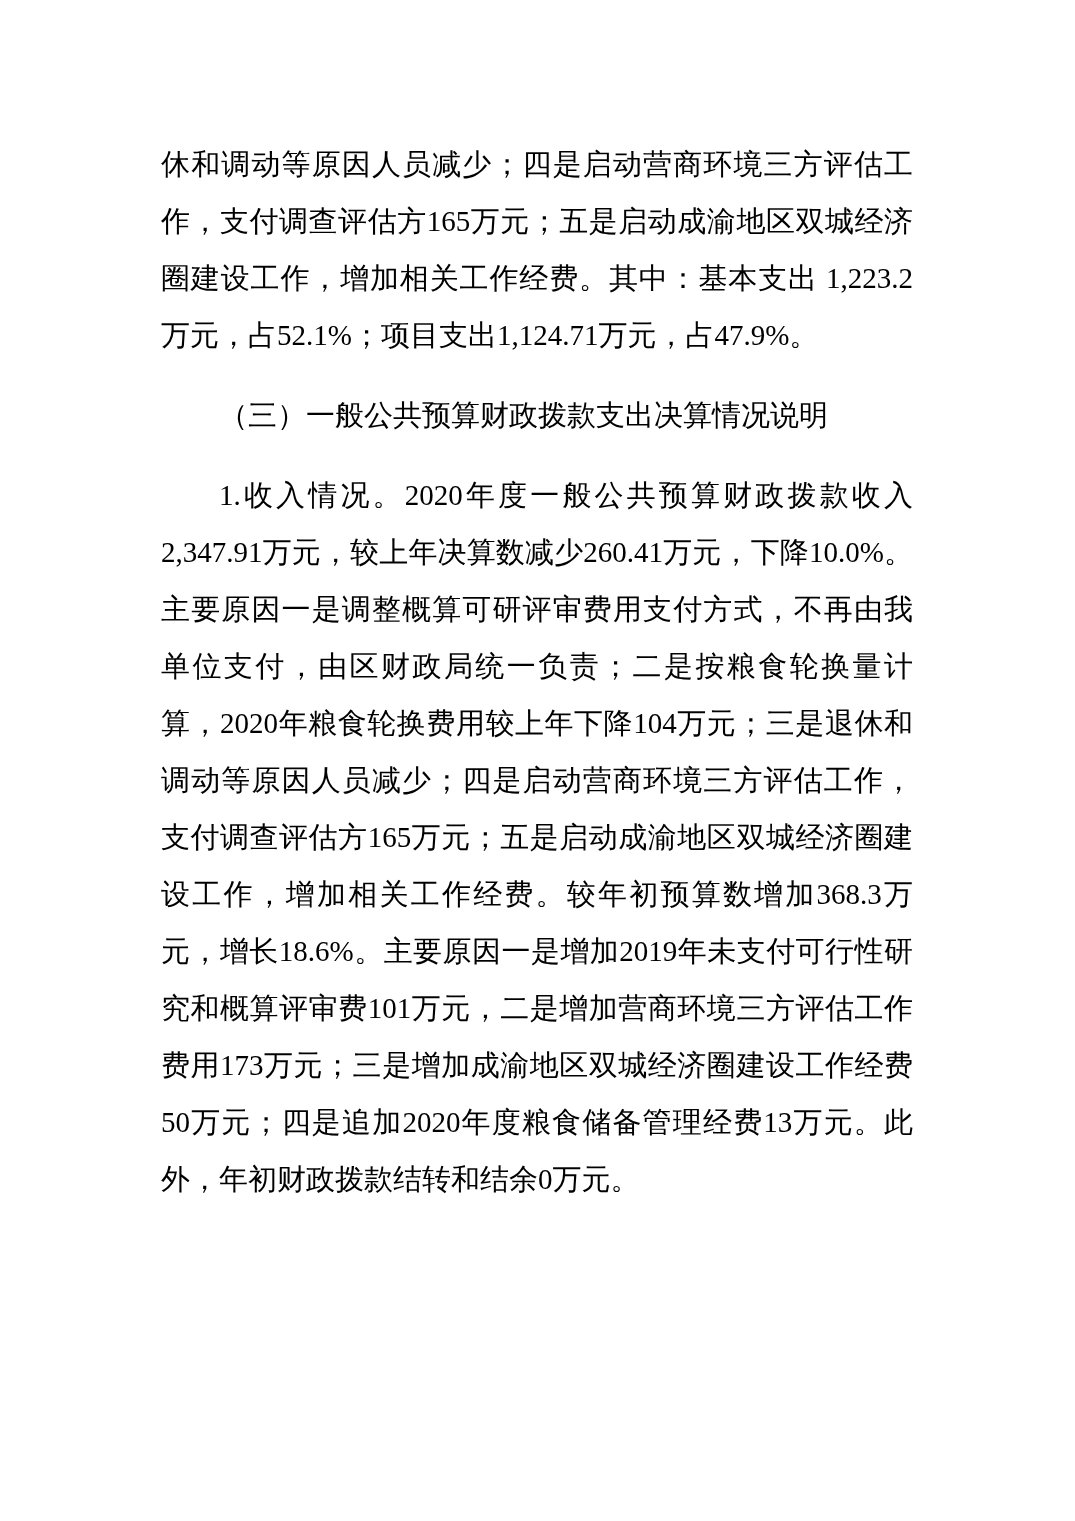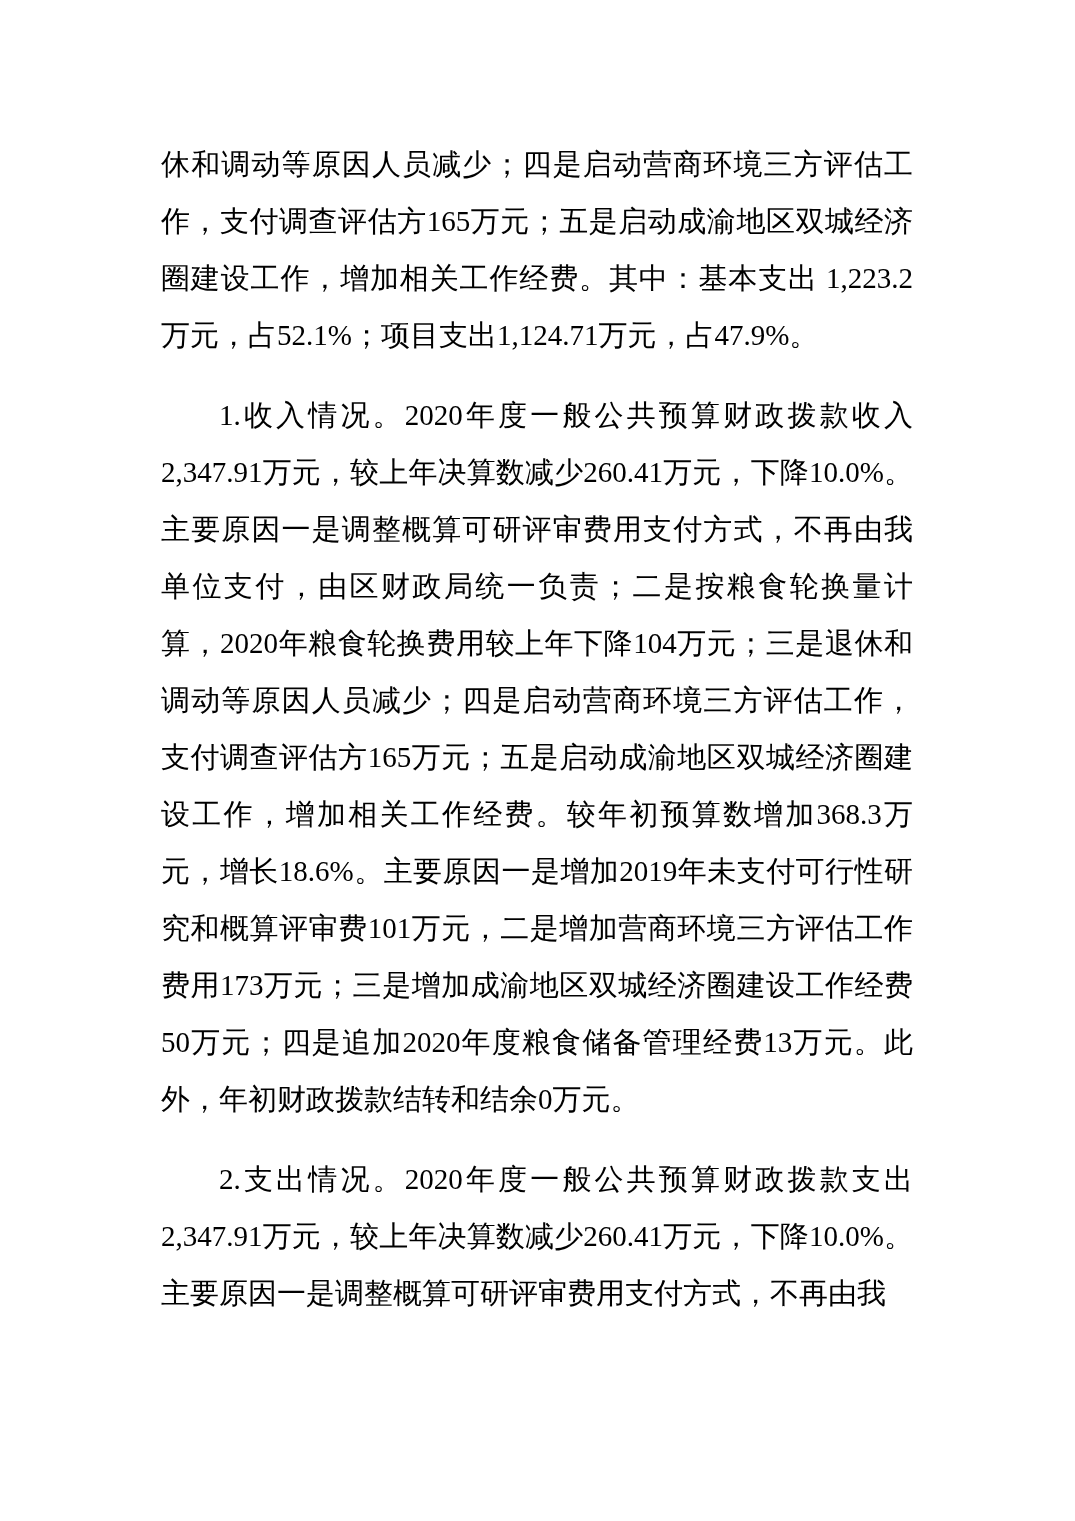--- a/index.html
+++ b/index.html
@@ -39,16 +39,16 @@
   .seg.bold {
     font-weight: normal;
   }
 </style>
 </head>
 <body>
 
 <div id="page" style="background: rgb(255, 255, 255); color: rgb(0, 0, 0); border-radius: 29px;">
   <div id="doc">
       <p class="para"><span class="seg">休和调动等原因人员减少；四是启动营商环境三方评估工作，支付调查评估方165万元；五是启动成渝地区双城经济圈建设工作，增加相关工作经费。其中：基本支出 1,223.2万元，占52.1%；项目支出1,124.71万元，占47.9%。</span></p>
+      <p class="para indent heading"><span class="seg">（三）一般公共预算财政拨款支出决算情况说明</span></p>
       <p class="para indent"><span class="seg bold">1.收入情况。</span><span class="seg">2020年度一般公共预算财政拨款收入2,347.91万元，较上年决算数减少260.41万元，下降10.0%。主要原因一是调整概算可研评审费用支付方式，不再由我单位支付，由区财政局统一负责；二是按粮食轮换量计算，2020年粮食轮换费用较上年下降104万元；三是退休和调动等原因人员减少；四是启动营商环境三方评估工作，支付调查评估方165万元；五是启动成渝地区双城经济圈建设工作，增加相关工作经费。较年初预算数增加368.3万元，增长18.6%。主要原因一是增加2019年未支付可行性研究和概算评审费101万元，二是增加营商环境三方评估工作费用173万元；三是增加成渝地区双城经济圈建设工作经费50万元；四是追加2020年度粮食储备管理经费13万元。此外，年初财政拨款结转和结余0万元。</span></p>
-      <p class="para indent"><span class="seg bold">2.支出情况。</span><span class="seg">2020年度一般公共预算财政拨款支出2,347.91万元，较上年决算数减少260.41万元，下降10.0%。主要原因一是调整概算可研评审费用支付方式，不再由我</span></p>
     </div>
 </div>
 
 </body></html>

